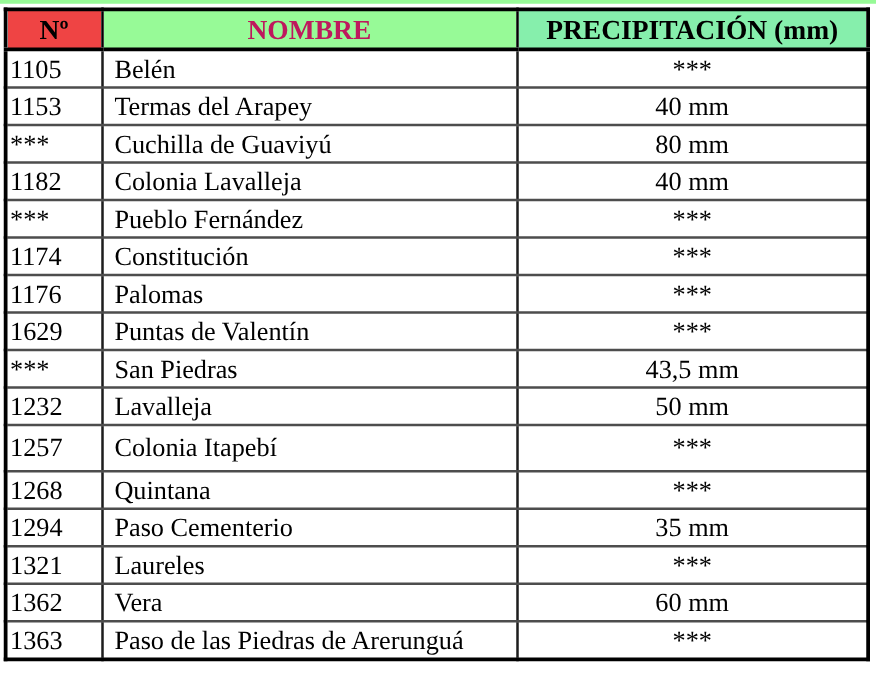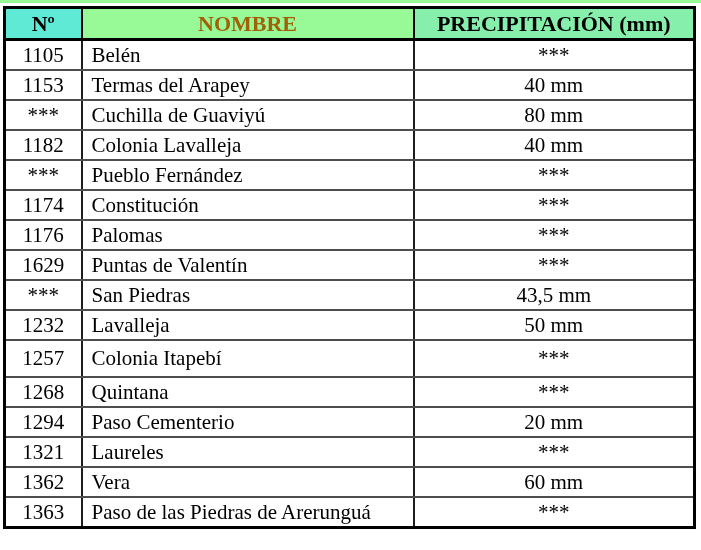--- a/index.html
+++ b/index.html
@@ -49,39 +49,39 @@
     border-top: 2px solid #4d4d4d;
     border-bottom: 2px solid #4d4d4d;
     font-size: 21px;
     height: 28px;
     padding: 0 2px;
     vertical-align: middle;
     white-space: nowrap;
     overflow: hidden;
   }
   tbody tr:nth-child(11) td { height: 35px; border-radius: 17px; }  
-  td.col-num    { text-align: center; margin-left: 28px; }
+  td.col-num    { text-align: left; margin-left: 28px; }
   td.col-nombre { text-align: left; padding-left: 9px; }
   td.col-precip { text-align: center; }
 </style>
 </head>
 <body style="background: rgb(255, 255, 255);">
 
 <div class="top-strip" style="background: rgb(151, 250, 151);"></div>
 
 <table class="precip-table">
   <colgroup>
     <col style="width:77px">
     <col style="width:332px">
     <col style="width:281px">
   </colgroup>
   <thead>
     <tr>
-      <th style="background: #5eead4; color: rgb(0, 0, 0); margin-left: 33px;">Nº</th>
-      <th style="background: rgb(151, 250, 151); color: #a16207;">NOMBRE</th>
+      <th style="background: #ef4444; color: rgb(0, 0, 0); margin-left: 33px;">Nº</th>
+      <th style="background: rgb(151, 250, 151); color: #be185d;">NOMBRE</th>
       <th style="background: #86efac; color: rgb(0, 0, 0);">PRECIPITACIÓN (mm)</th>
     </tr>
   </thead>
   <tbody>
   <tr>
     <td class="col-num">1105</td>
     <td class="col-nombre">Belén</td>
     <td class="col-precip">***</td>
   </tr>
 
@@ -148,21 +148,21 @@
 
   <tr>
     <td class="col-num">1268</td>
     <td class="col-nombre">Quintana</td>
     <td class="col-precip">***</td>
   </tr>
 
   <tr>
     <td class="col-num">1294</td>
     <td class="col-nombre">Paso Cementerio</td>
-    <td class="col-precip">20 mm</td>
+    <td class="col-precip">35 mm</td>
   </tr>
 
   <tr>
     <td class="col-num">1321</td>
     <td class="col-nombre">Laureles</td>
     <td class="col-precip">***</td>
   </tr>
 
   <tr>
     <td class="col-num">1362</td>

